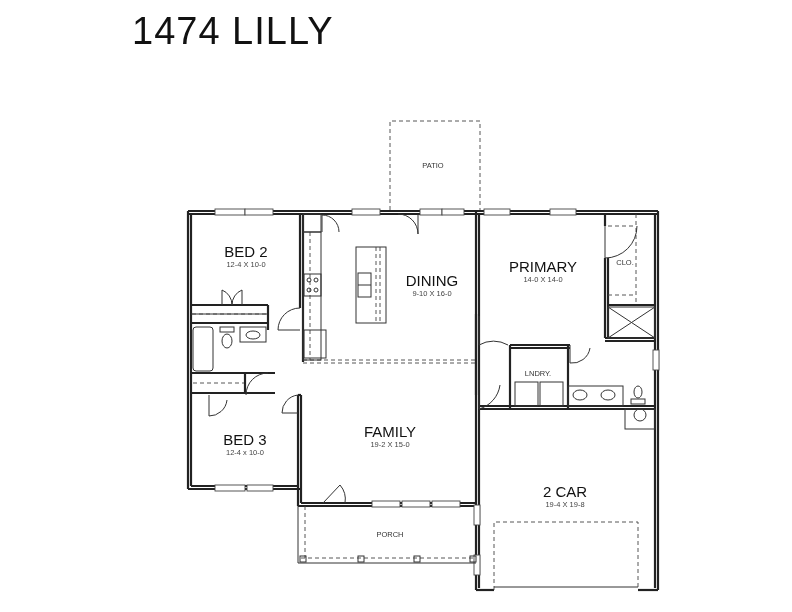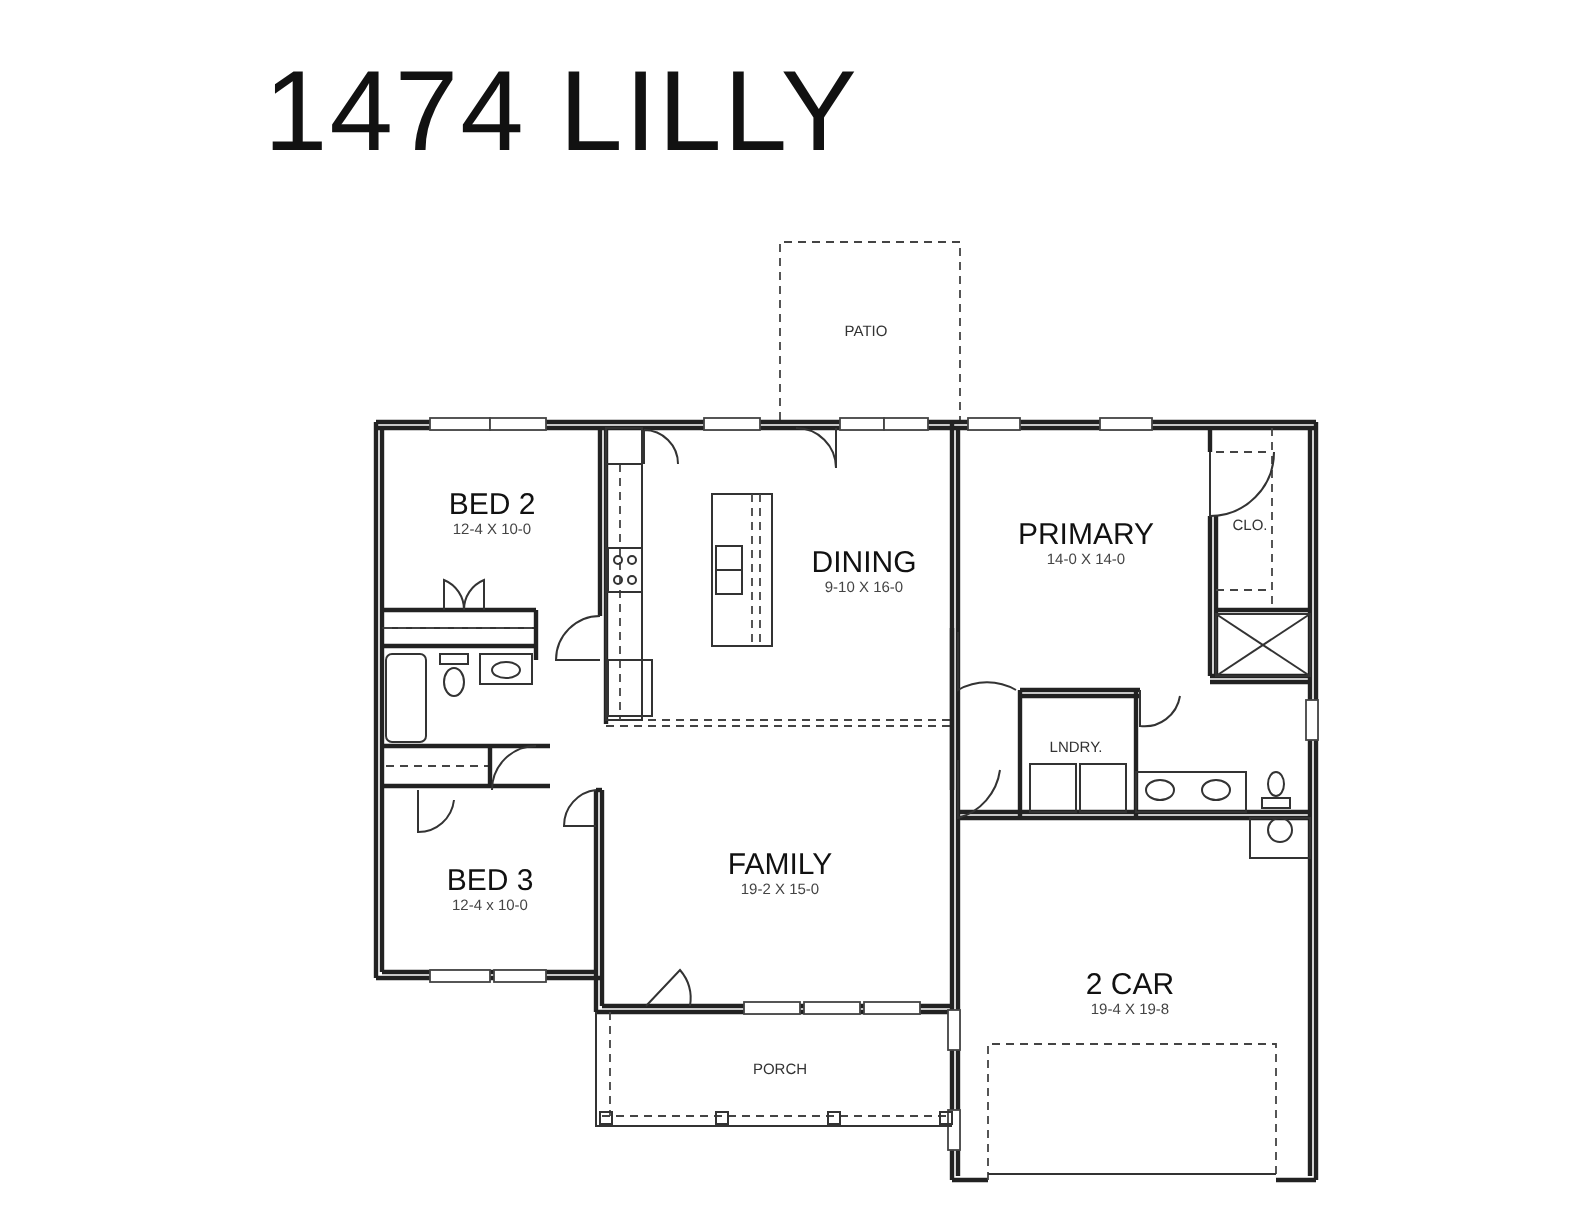--- a/index.html
+++ b/index.html
@@ -1,17 +1,17 @@
 <!DOCTYPE html>
 <html><head>
 <meta charset="utf-8">
 <style>
   html, body { margin:0; padding:0; background:#ffffff; }
   body { width:792px; height:612px; position:relative; overflow:hidden; font-family:"Liberation Sans", sans-serif; }
-  .title { position:absolute; left:132px; top:28px; font-family:"Liberation Sans", sans-serif; font-size:57px; font-weight:400; color:#111; letter-spacing:1px; line-height:1; }
+  .title { position:absolute; left:132px; top:12px; font-family:"Liberation Sans", sans-serif; font-size:38px; font-weight:400; color:#111; letter-spacing:1px; line-height:1; }
   svg { position:absolute; left:0; top:0; }
   .wall { fill:none; stroke:#222; stroke-width:2.2; }
   .thin { fill:none; stroke:#333; stroke-width:1; }
   .dash { fill:none; stroke:#444; stroke-width:0.9; stroke-dasharray:4 3; }
   .win { fill:#fff; stroke:#444; stroke-width:0.9; }
   .room-name { font-family:"Liberation Sans", sans-serif; fill:#111; text-anchor:middle; }
   .room-dim { font-family:"Liberation Sans", sans-serif; fill:#444; text-anchor:middle; font-size:7.5px; }
   .room-small { font-family:"Liberation Sans", sans-serif; fill:#333; text-anchor:middle; font-size:7.5px; }
 </style>
 </head>

